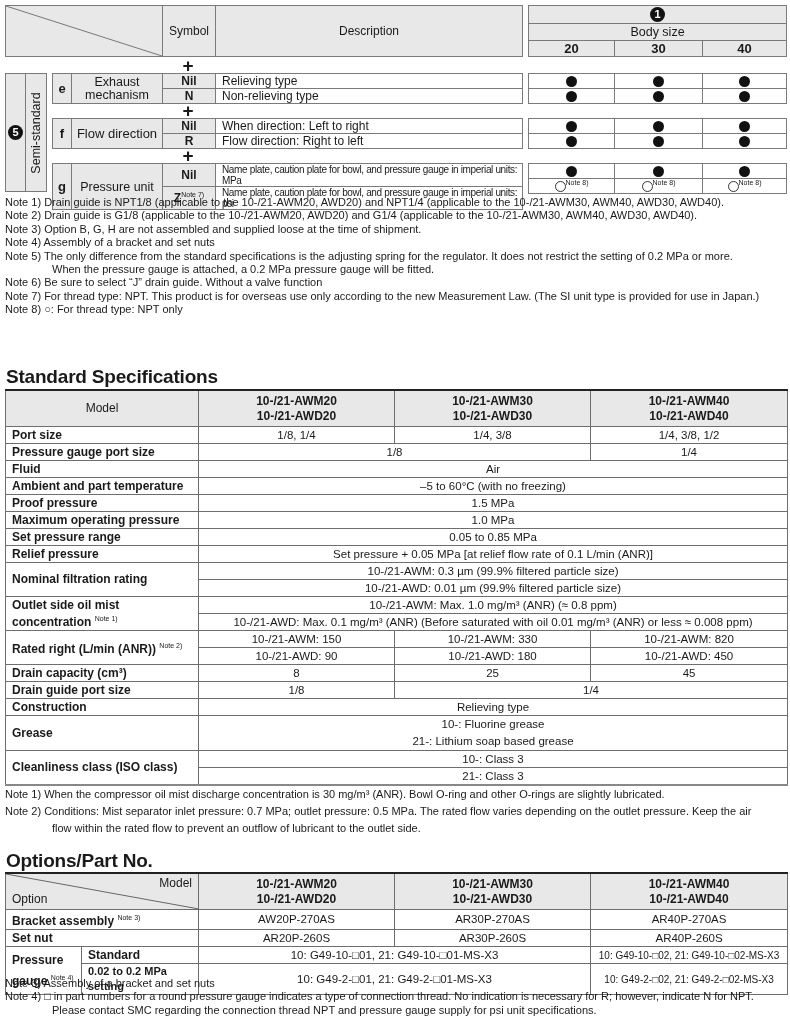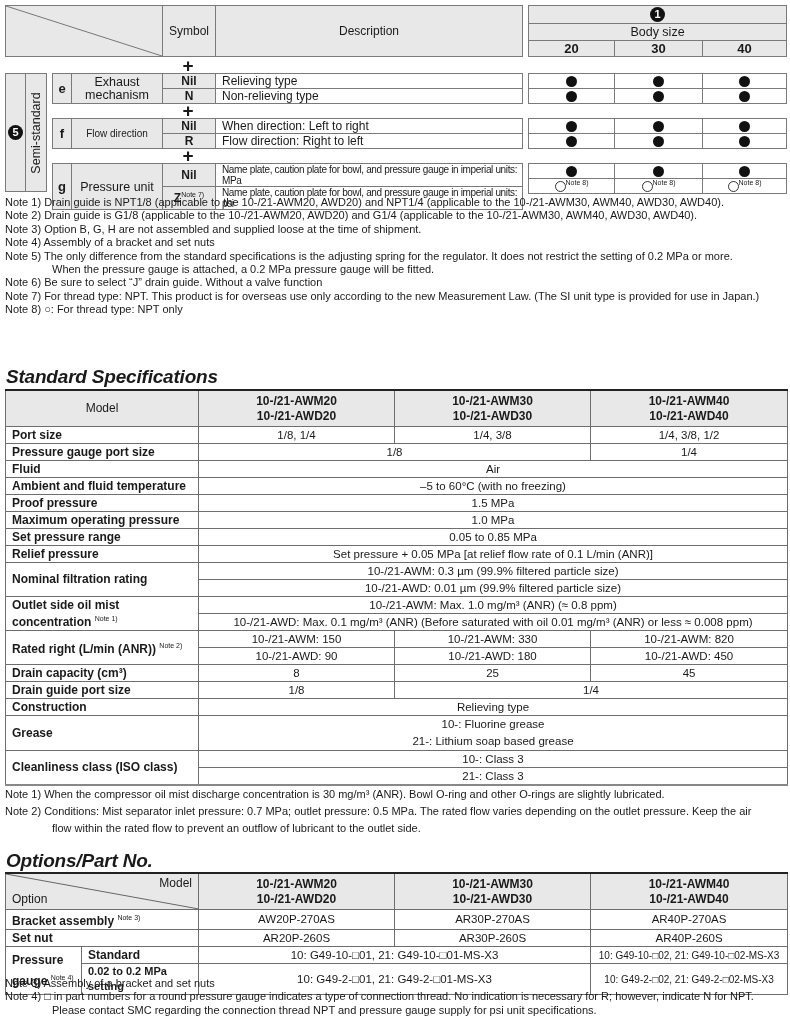--- a/index.html
+++ b/index.html
@@ -20,21 +20,21 @@
               font-size: 11px; font-weight: bold; line-height: 15px; text-align: center; }
   .desc { text-align: left !important; padding-left: 6px !important; }
   .small { font-size: 10px; }
 
   
   .notes { position: absolute; left: 5px; font-size: 11px; line-height: 13.4px; }
   .notes div { white-space: nowrap; }
   .indent { padding-left: 47px; }
 
   
-  .h2 { position: absolute; left: 6px; font-size: 19px; font-weight: bold; letter-spacing: -0.2px; font-style: italic; }
+  .h2 { position: absolute; left: 6px; font-size: 19px; font-weight: bold; letter-spacing: -0.2px; }
 
   
   .st { position: absolute; left: 5px; width: 782px; border-collapse: collapse; font-size: 11.5px; table-layout: fixed; }
   .st td { border: 1px solid #6e6e6e; text-align: center; height: 16px; line-height: 15px; }
   .st td.lab { text-align: left; padding-left: 6px; font-weight: bold; font-size: 12px; }
   .st tr.hd td { background: #e8e8e8; font-weight: bold; font-size: 12px; height: 35px; line-height: 15px; }
   .st tr.hd td.lab { font-weight: normal; text-align: center; padding-left: 0; }
   .st { border-top: 2px solid #222; border-bottom: 2px solid #888; }
 
   
@@ -118,21 +118,21 @@
     <td><span class="dot"></span></td>
     <td><span class="dot"></span></td>
   </tr>
 </tbody>
   </table>
 
 <table class="ot" style="left:52px; top:118px; width:471px; height:30px;">
   <tbody>
       <tr>
     <td class="gray" rowspan="2" style="width:18px; font-weight:bold; font-size:13px;">f</td>
-    <td class="gray" rowspan="2" style="width:90px; font-size:10px;">Flow direction</td>
+    <td class="gray" rowspan="2" style="width:90px; font-size:13px;">Flow direction</td>
     <td class="gray" style="width:52px; font-weight:bold; height:14px;">Nil</td>
     <td class="desc">When direction: Left to right</td>
   </tr>
   <tr>
     <td class="gray" style="font-weight:bold; height:14px;">R</td>
     <td class="desc">Flow direction: Right to left</td>
   </tr>
 </tbody>
   </table>
 <table class="ot" style="left:528px; top:118px; width:259px; height:30px;">
@@ -227,21 +227,21 @@
   <tr>
     <td class="lab">Pressure gauge port size</td>
     <td colspan="4">1/8</td>
     <td>1/4</td>
   </tr>
   <tr>
     <td class="lab">Fluid</td>
     <td colspan="5">Air</td>
   </tr>
   <tr>
-    <td class="lab">Ambient and fluid temperature</td>
+    <td class="lab">Ambient and part temperature</td>
     <td colspan="5">–5 to 60°C (with no freezing)</td>
   </tr>
   <tr>
     <td class="lab">Proof pressure</td>
     <td colspan="5">1.5 MPa</td>
   </tr>
   <tr>
     <td class="lab">Maximum operating pressure</td>
     <td colspan="5">1.0 MPa</td>
   </tr>

